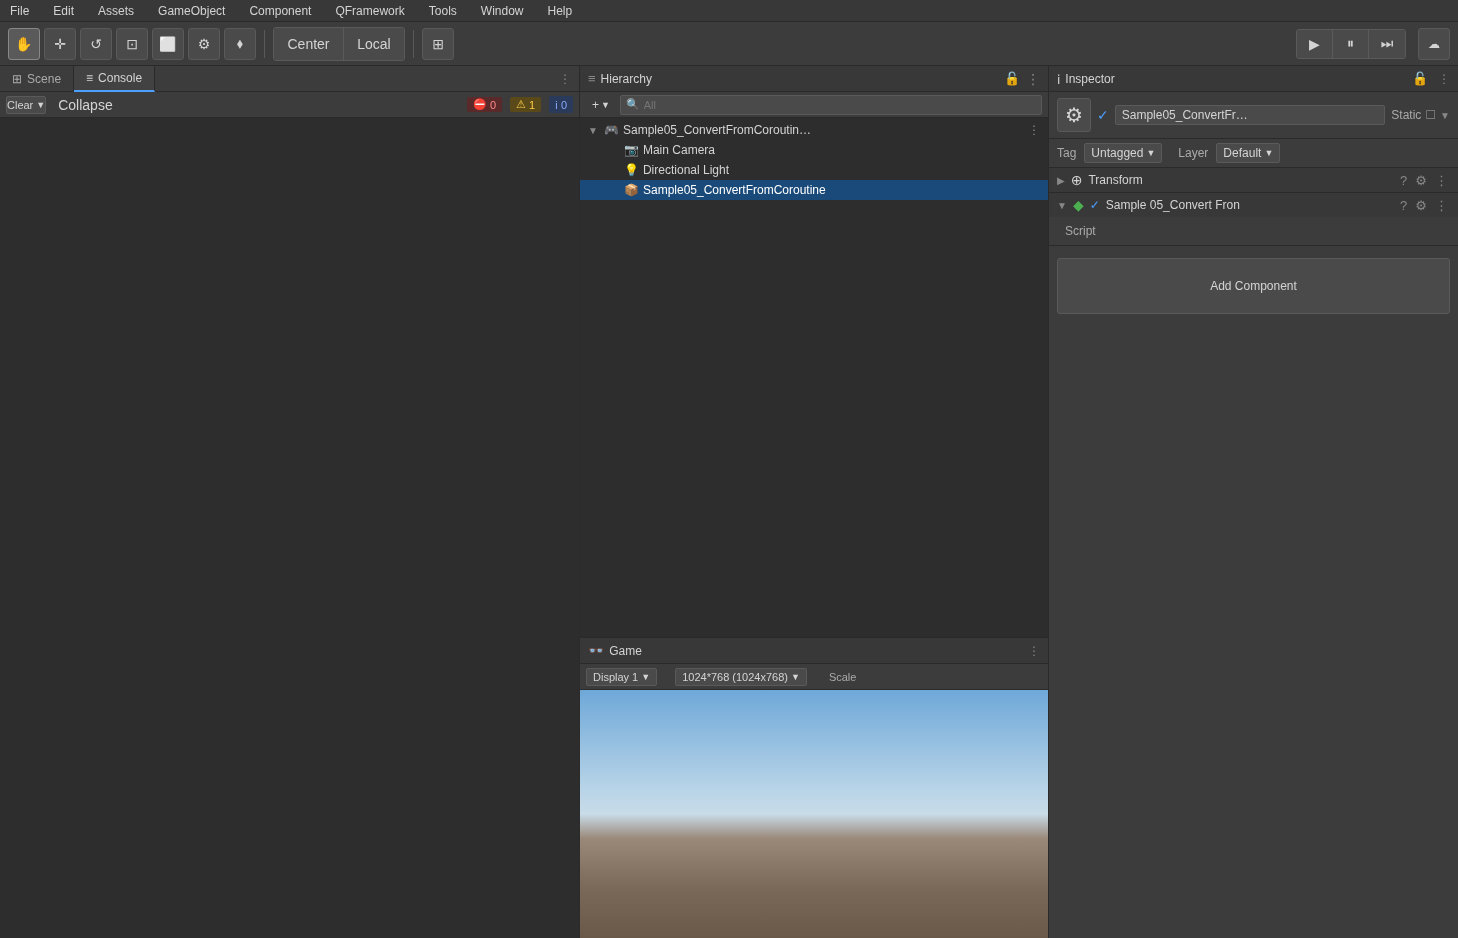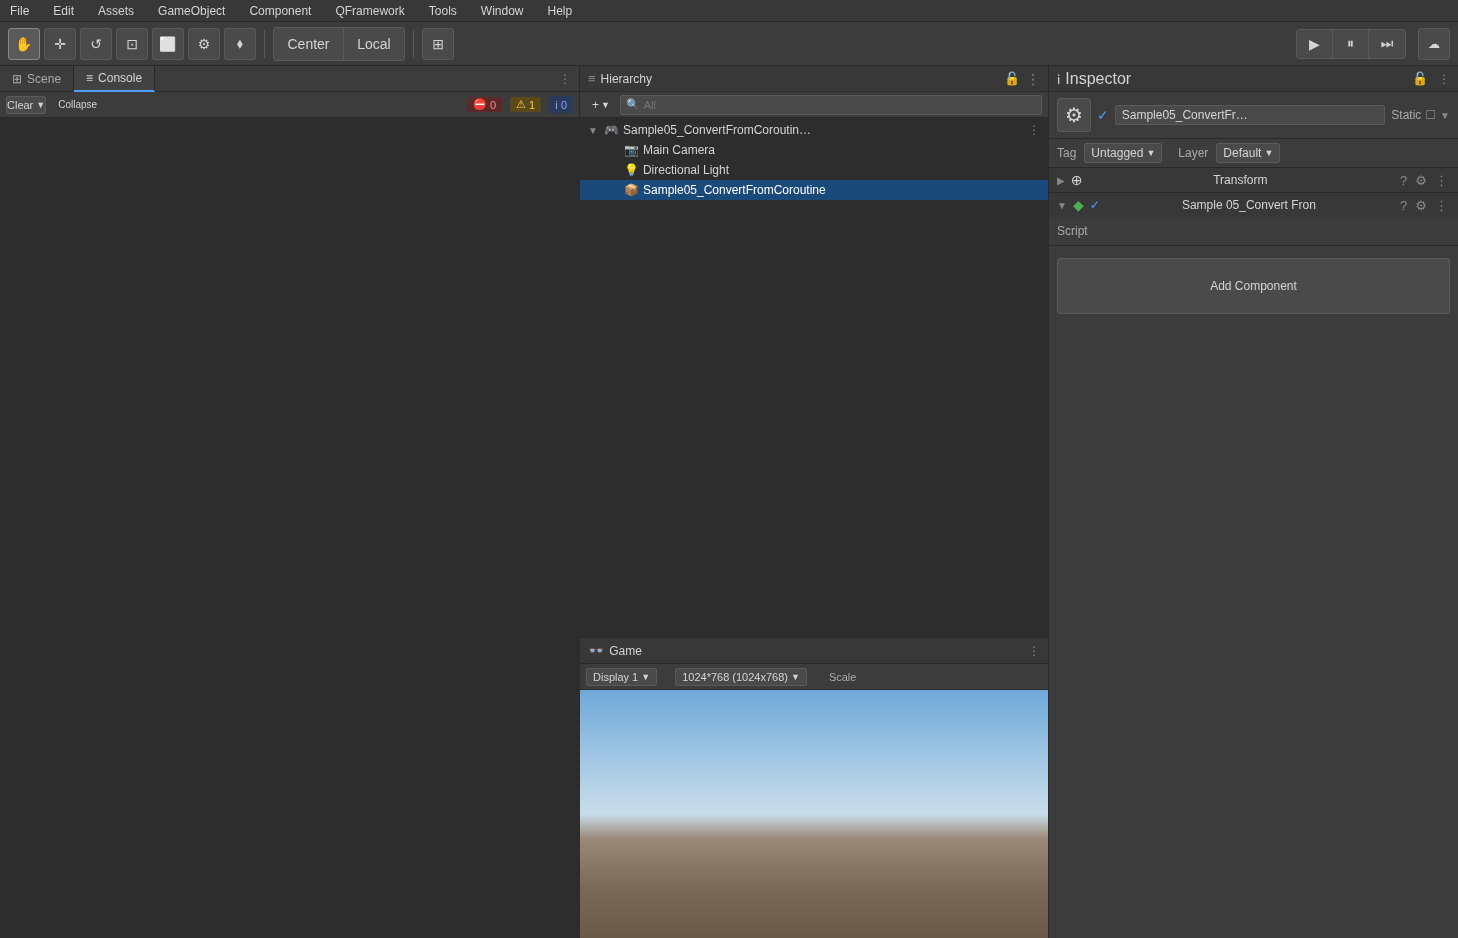--- a/index.html
+++ b/index.html
@@ -172,21 +172,21 @@
       cursor: pointer;
       font-size: 11px;
       color: #d4d4d4;
     }
     .clear-dropdown { font-size: 9px; }
     .collapse-btn {
       padding: 2px 8px;
       background: transparent;
       border: none;
       cursor: pointer;
-      font-size: 10px;
+      font-size: 14px;
       color: #d4d4d4;
     }
     .console-spacer { flex: 1; }
     .console-badge {
       display: flex;
       align-items: center;
       gap: 3px;
       padding: 1px 6px;
       border-radius: 2px;
       font-size: 11px;
@@ -349,21 +349,21 @@
     }
     .inspector-header {
       display: flex;
       align-items: center;
       background: #383838;
       height: 26px;
       padding: 0 8px;
       gap: 5px;
       border-bottom: 1px solid #2a2a2a;
     }
-    .inspector-title { color: #d4d4d4; font-size: 16px; flex: 1; }
+    .inspector-title { color: #d4d4d4; font-size: 12px; flex: 1; }
 
     .inspector-content {
       flex: 1;
       background: #3c3c3c;
       overflow-y: auto;
     }
 
     
     .obj-header {
       display: flex;
@@ -437,31 +437,31 @@
       display: flex;
       align-items: center;
       padding: 4px 8px;
       gap: 6px;
       cursor: pointer;
       background: #383838;
     }
     .comp-arrow { font-size: 10px; color: #888; }
     .comp-icon { font-size: 14px; }
     .comp-check { font-size: 12px; color: #4c9eff; }
-    .comp-name { flex: 1; font-size: 12px; color: #d4d4d4; font-weight: 500; text-align: center; }
+    .comp-name { flex: 1; font-size: 12px; color: #d4d4d4; font-weight: 500; }
     .comp-actions { display: flex; gap: 4px; align-items: center; }
     .comp-action-btn {
       font-size: 13px;
       color: #888;
       cursor: pointer;
       padding: 0 2px;
     }
 
     .component-body {
-      padding: 4px 8px;
+      padding: 4px 16px;
       background: #3c3c3c;
     }
     .prop-row {
       display: flex;
       align-items: center;
       padding: 3px 0;
       gap: 8px;
     }
     .prop-label { font-size: 12px; color: #aaa; width: 80px; flex-shrink: 0; }
     .prop-value {

